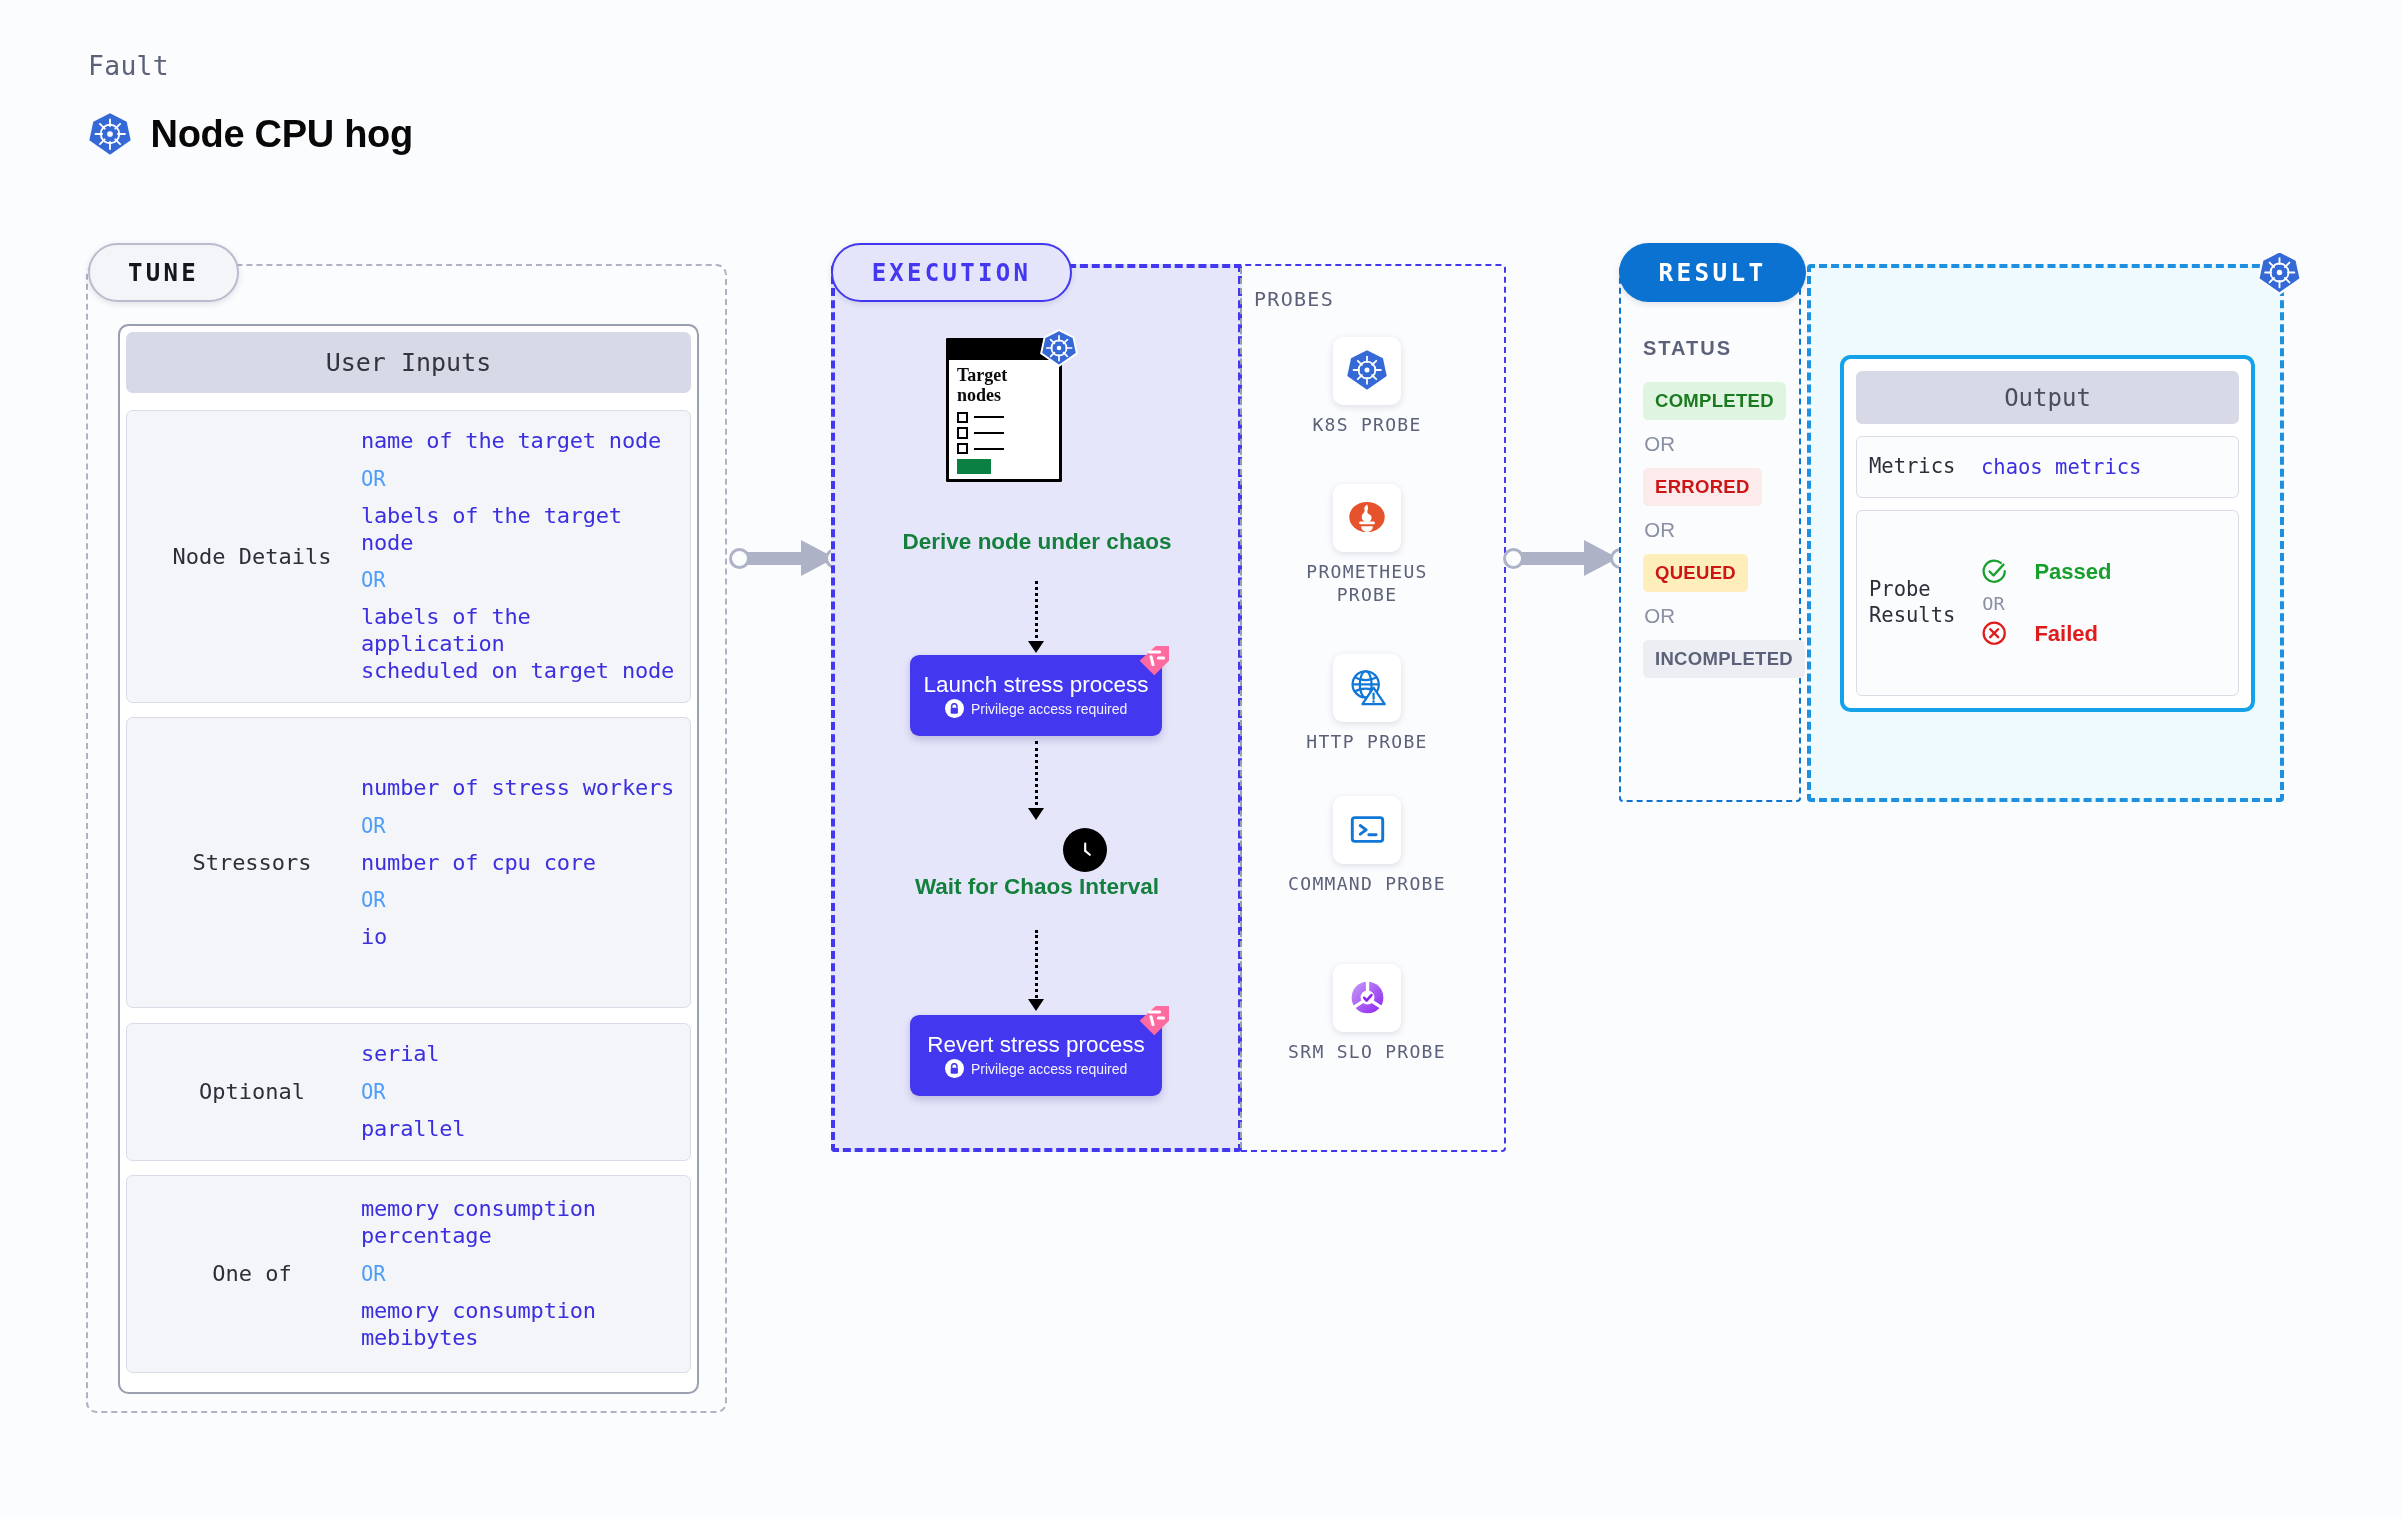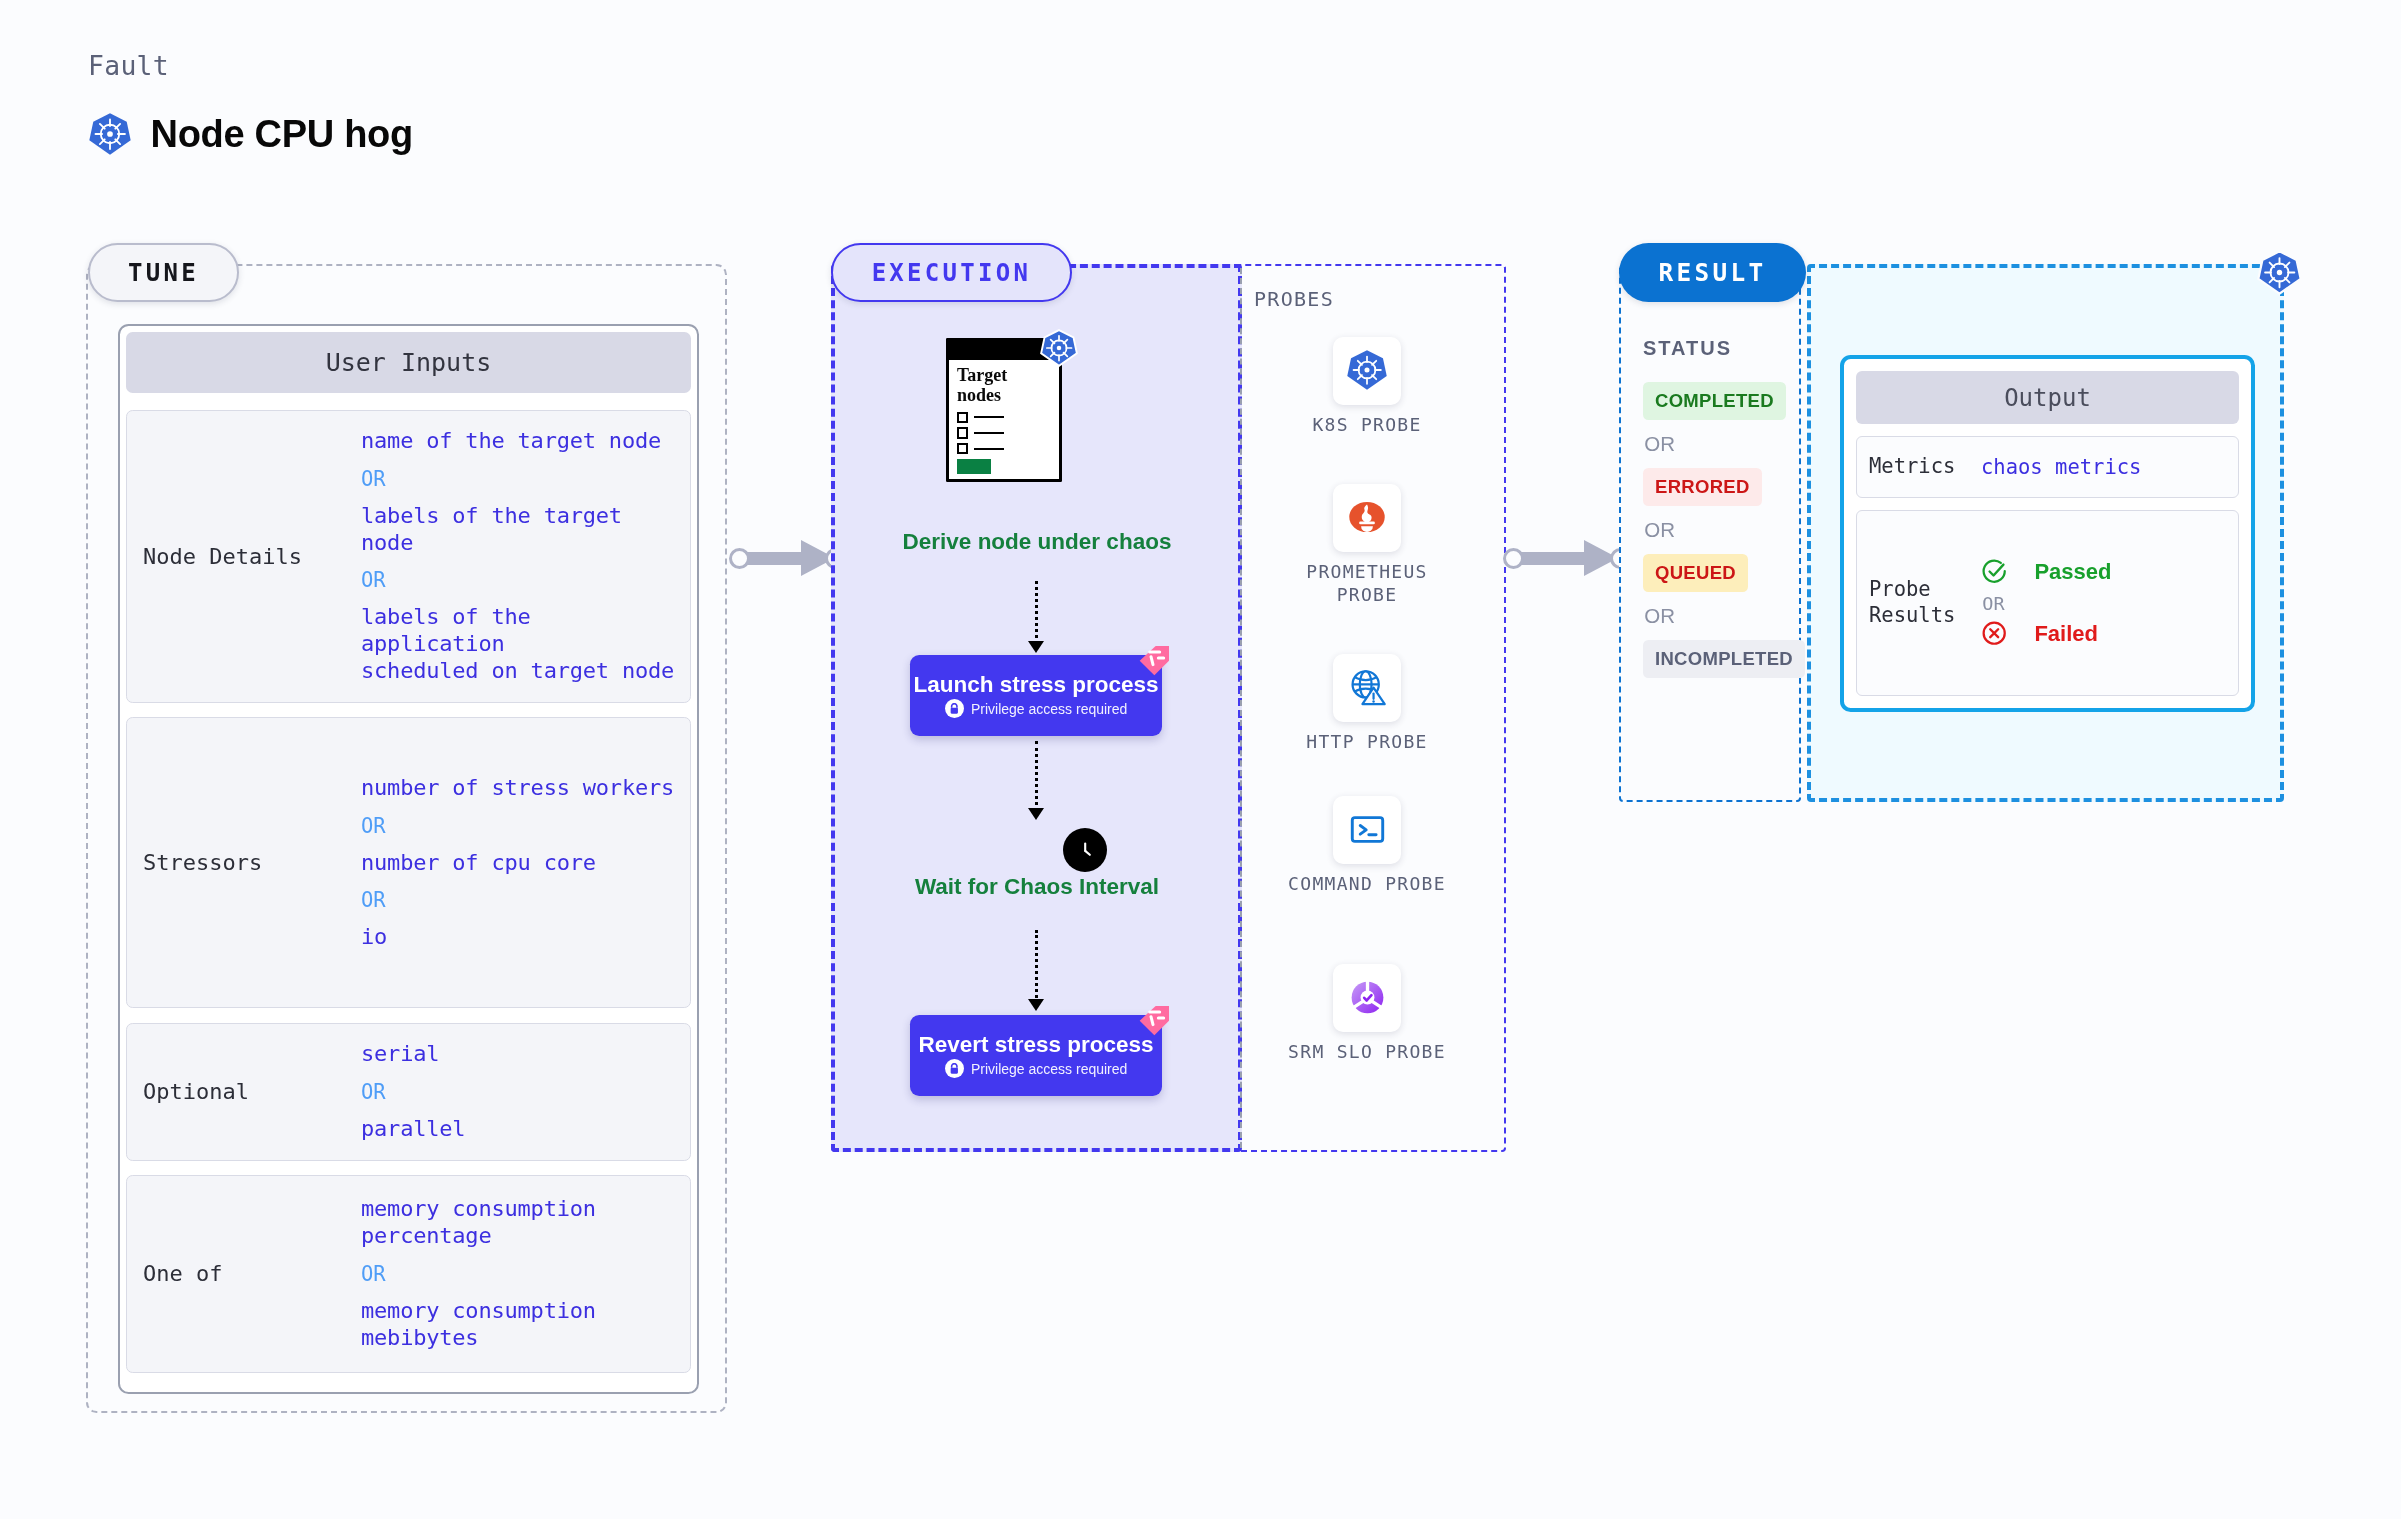--- a/index.html
+++ b/index.html
@@ -65,21 +65,21 @@
   .ui-row {
     background: #f4f5f9; border: 1.3px solid #d9dbe6; border-radius: 6.6px;
     display: flex; align-items: center; padding: 17px 12px 17px 16px;
   }
   .ui-row.r-node { flex: 0 0 auto; min-height: 264px; }
   .ui-row.r-stress { flex: 0 0 auto; min-height: 291px; }
   .ui-row.r-opt { flex: 0 0 auto; min-height: 132px; }
   .ui-row.r-oneof { flex: 0 0 auto; min-height: 198px; }
   .ui-key {
     font-family: "DejaVu Sans Mono", monospace; font-size: 22px; color: #2c2e38;
-    width: 218px; flex: none; line-height: 1.25;
+    width: 218px; flex: none; line-height: 1.25; text-align: center;
   }
   .ui-vals { display: flex; flex-direction: column; gap: 12px; font-family: "DejaVu Sans Mono", monospace; }
   .v-val { font-size: 22px; color: #3c2fe0; line-height: 1.22; letter-spacing: -0.2px; }
   .v-or  { font-size: 20.5px; color: #4f9df7; }
 
   
   .exec-outer {
     position: absolute; left: 831px; top: 264px; width: 675px; height: 888px;
     border: 2px dashed #4338ef; border-radius: 4px; background: #fbfcfe;
   }
@@ -130,21 +130,21 @@
     border-left: 8.6px solid transparent; border-right: 8.6px solid transparent;
     border-top: 12.5px solid #000;
   }
 
   .proc-node {
     position: absolute; width: 252px; height: 81px;
     background: #4338ef; border-radius: 9.2px; color: #fff;
     display: flex; flex-direction: column; align-items: center; justify-content: center;
     box-shadow: 0 3.3px 8.6px rgba(40,40,120,.22); overflow: visible;
   }
-  .proc-title { font-size: 22.5px; font-weight: 700; line-height: 1.08; text-align: right; }
+  .proc-title { font-size: 22.5px; font-weight: 400; line-height: 1.08; text-align: right; }
   .proc-sub { display: flex; align-items: center; gap: 7.3px; margin-top: 2.6px; }
   .proc-sub-txt { font-size: 14px; font-weight: 400; color: #f2f1ff; }
   .lock-circ {
     width: 19px; height: 19px; border-radius: 50%; background: #fff;
     display: flex; align-items: center; justify-content: center;
   }
   .ribbon {
     position: absolute; right: -6.6px; top: -9.2px; width: 36px; height: 32px;
   }
   .clock {

